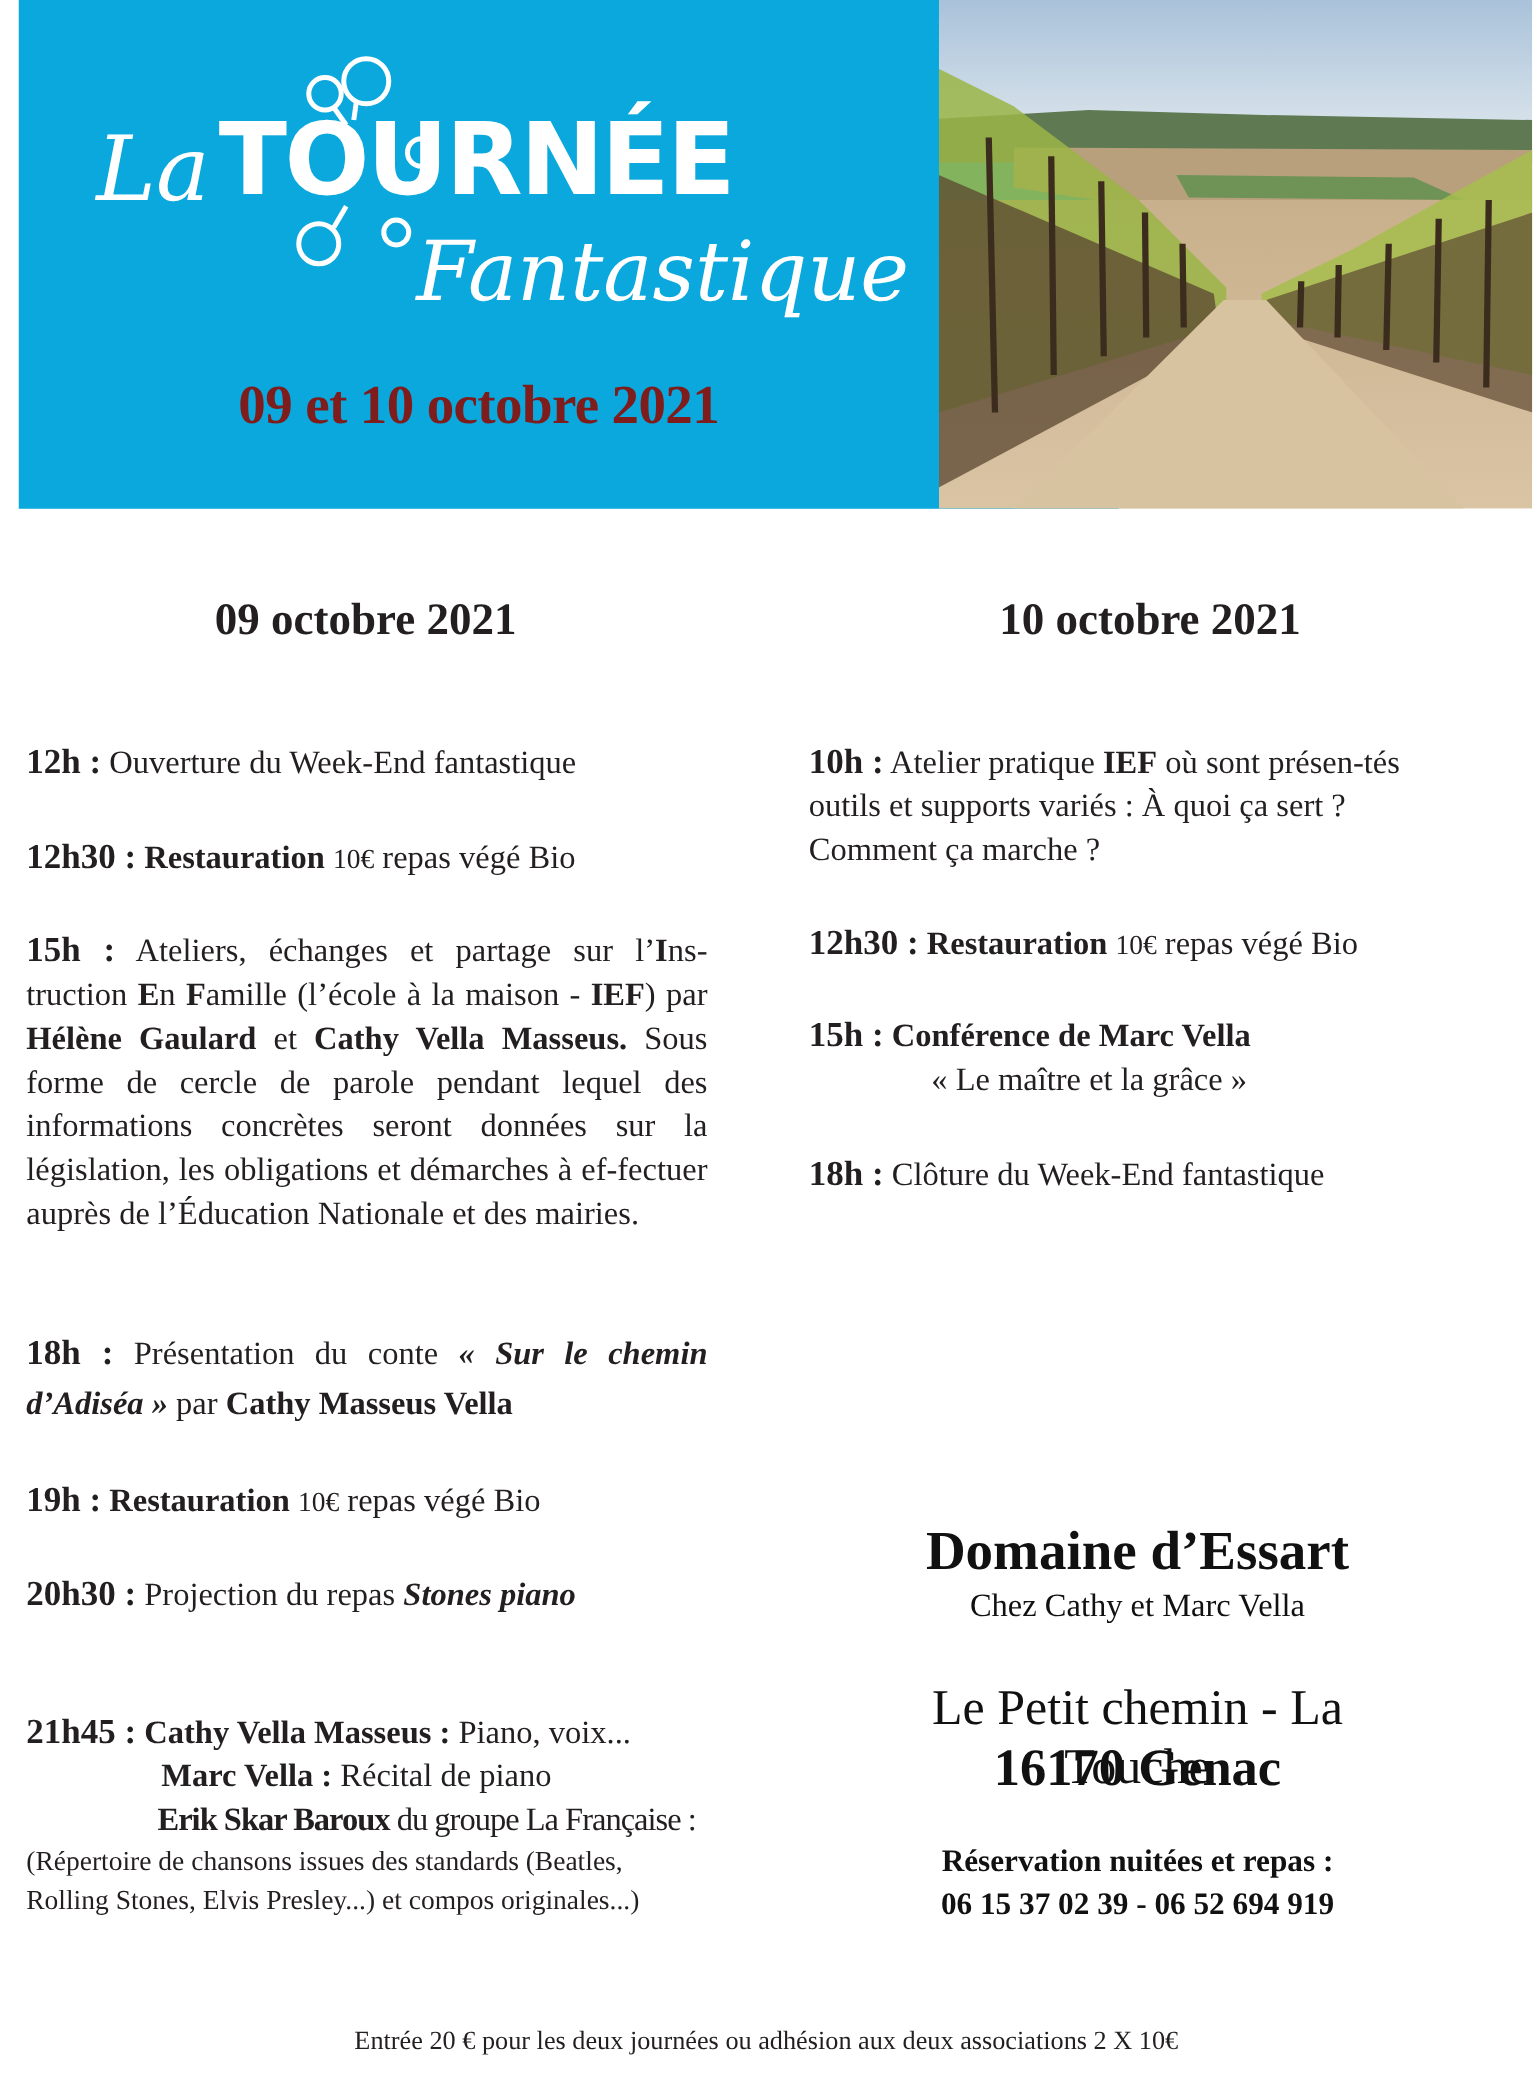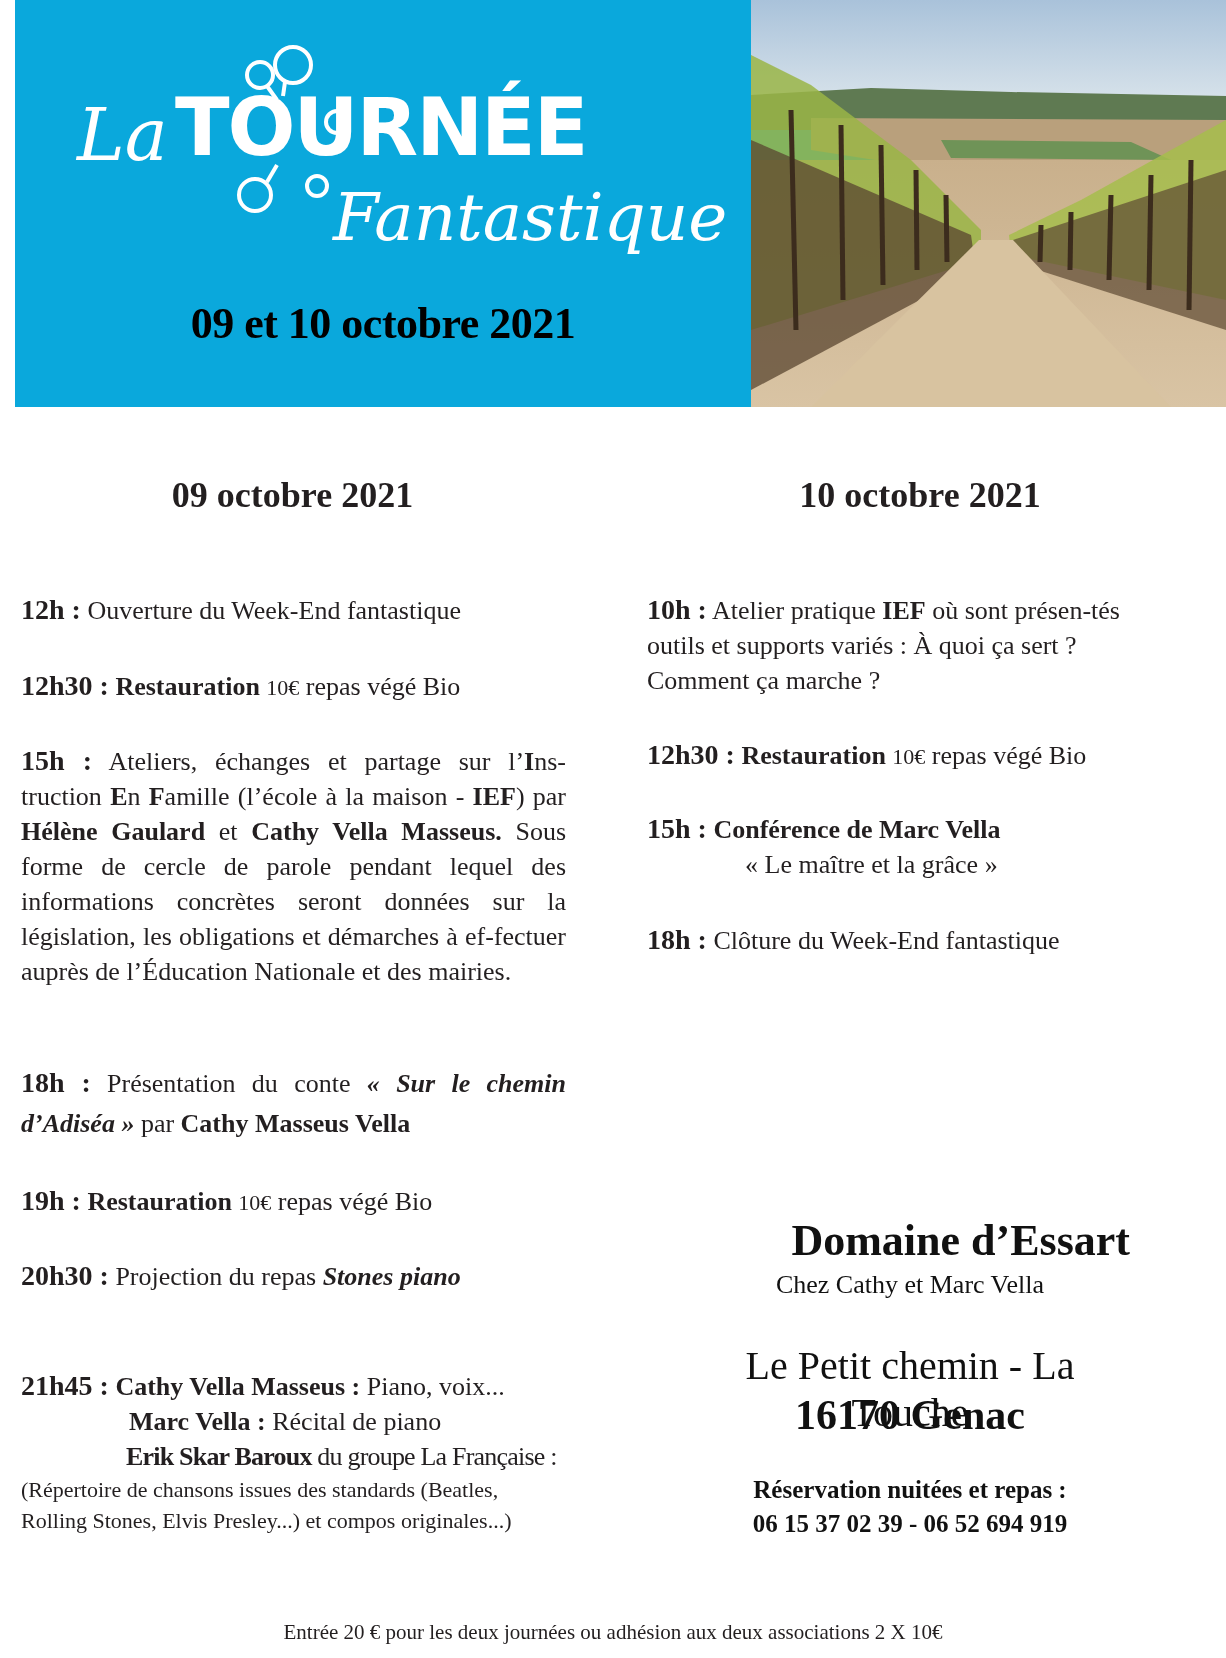--- a/index.html
+++ b/index.html
@@ -4,21 +4,21 @@
 <style>
   * { box-sizing: border-box; margin: 0; padding: 0; }
   html, body { width: 1226px; height: 1658px; background: #ffffff; overflow: hidden; }
   body { position: relative; font-family: "Liberation Serif", "DejaVu Serif", serif; color: #231f20; }
 
   .banner { position: absolute; left: 15px; top: 0; width: 880px; height: 407px; background: #0aa8dc; }
   .photo { position: absolute; left: 751px; top: 0; width: 475px; height: 407px; overflow: hidden; }
 
   .logo { position: absolute; left: 0; top: 0; width: 736px; height: 407px; }
   .banner-date { position: absolute; left: 0; width: 736px; top: 298px; text-align: center;
-    font-family: "Liberation Serif", serif; font-weight: bold; font-size: 44px; color: #000000; letter-spacing: -0.5px; }
+    font-family: "Liberation Serif", serif; font-weight: bold; font-size: 44px; color: #7f1d1d; letter-spacing: -0.5px; }
 
   .day-title { position: absolute; top: 474px; font-family: "Liberation Serif", serif; font-weight: bold;
     font-size: 36px; text-align: center; color: #231f20; }
   .day1 { left: 20px; width: 545px; }
   .day2 { left: 640px; width: 560px; }
 
   .col { position: absolute; font-size: 26px; line-height: 35px; color: #231f20; }
   .col b, .col strong { font-weight: bold; }
   .left { left: 21px; width: 545px; }
   .right { left: 647px; width: 530px; }
@@ -26,21 +26,21 @@
   .entry { position: absolute; left: 0; width: 100%; }
   .justify { text-align: justify; }
   .time { font-weight: bold; font-size: 28px; }
   .small { font-size: 22px; }
   .center-sub { display: block; text-align: center; font-size: 22px; line-height: 30px; }
   .indent1 { display: block; padding-left: 108px; }
   .indent2 { display: block; padding-left: 105px; letter-spacing: -0.8px; }
   .repertoire { display: block; font-size: 22px; line-height: 31px; }
 
   .venue { position: absolute; left: 690px; width: 440px; text-align: center; color: #111; }
-  .venue-name { top: 1215px; font-weight: bold; font-size: 44px; color: #111; text-align: right; }
+  .venue-name { top: 1215px; font-weight: bold; font-size: 44px; color: #111; }
   .venue-sub { top: 1270px; font-size: 26px; }
   .venue-street { top: 1342px; font-size: 40px; }
   .venue-city { top: 1391px; font-weight: bold; font-size: 42px; }
   .venue-resa { top: 1476px; font-weight: bold; font-size: 25px; }
   .venue-phone { top: 1510px; font-weight: bold; font-size: 25px; }
 
   .footer { position: absolute; left: 0; width: 1226px; top: 1620px; text-align: center; font-size: 21px; color: #231f20; }
 </style>
 </head>
 <body>

